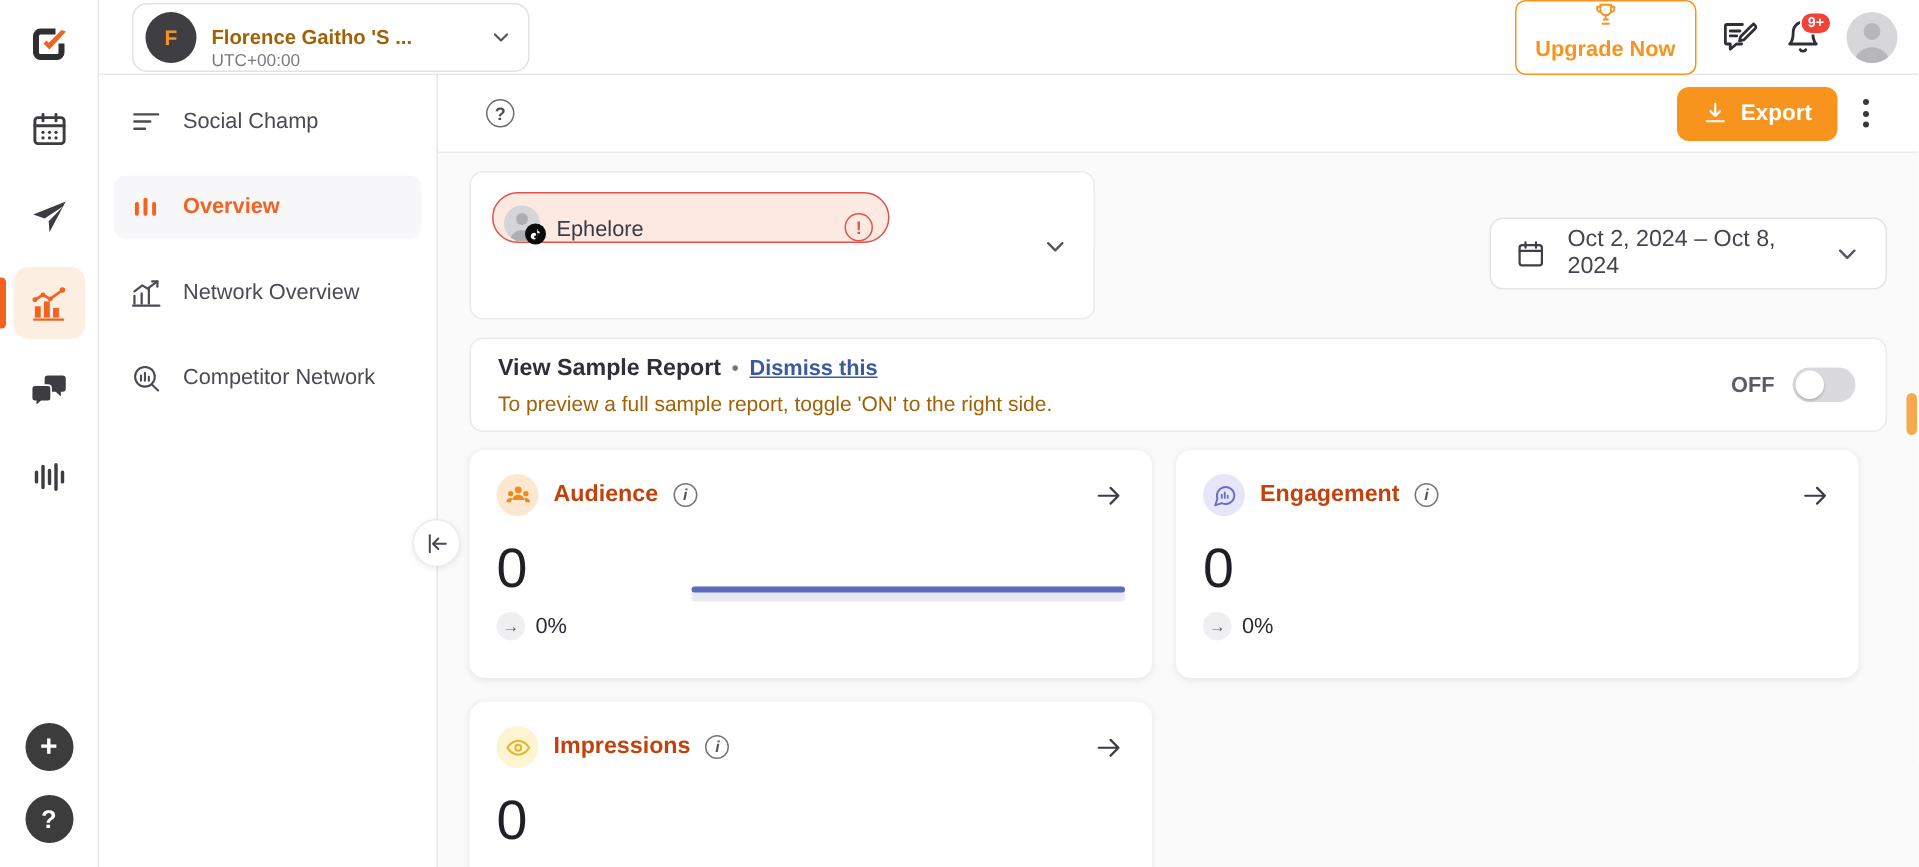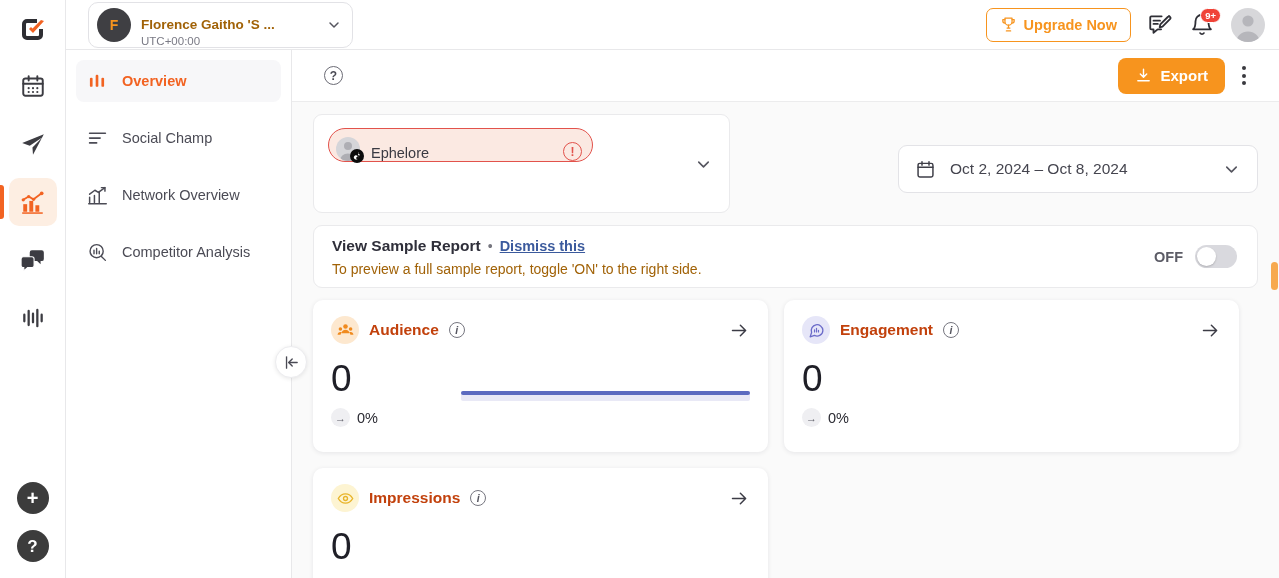--- a/index.html
+++ b/index.html
@@ -72,23 +72,24 @@
     font-size: 13.5px; font-weight: 700; color: #a16207;
     white-space: nowrap; overflow: hidden; text-overflow: ellipsis; margin-top: 16px;
   }
   .acct-tz { font-size: 11.5px; color: #7a7a85; margin-top: 2px; }
   .topbar-right {
     margin-left: auto; display: flex; align-items: center; gap: 16px;
   }
   .upgrade {
     display: flex; align-items: center; gap: 7px;
     border: 1.4px solid #f7941e; border-radius: 7px;
-    height: 34px; padding: 0 13px; background: #fff;
+    height: 50px; padding: 0 13px; background: #fff;
     color: #f7941e; font-size: 14.5px; font-weight: 700; cursor: pointer;
     white-space: nowrap;
+    flex-direction: column;
   }
   .ticon { width: 26px; height: 26px; cursor: pointer; position: relative; }
   .badge {
     position: absolute; top: -4px; right: -6px;
     background: #f04337; color: #fff;
     font-size: 9.5px; font-weight: 700;
     border-radius: 9px; padding: 1px 4px; line-height: 1.2;
     border: 1.5px solid #fff;
   }
   .avatar-top {
@@ -190,21 +191,21 @@
   }
   .acct-caret {
     position: absolute; right: 16px; top: 40px;
     cursor: pointer;
   }
   .date-wrap { margin-left: auto; padding-top: 31px; }
   .date-picker {
     display: flex; align-items: center; gap: 14px;
     border: 1px solid #e3e3e7; border-radius: 9px;
     height: 48px; padding: 0 16px; background: #fff;
-    width: 360px; cursor: pointer;
+    width: 265px; cursor: pointer;
   }
   .date-text { font-size: 15.5px; color: #45454f; }
   .date-caret { margin-left: auto; }
 
   
   .banner {
     margin-top: 12px; background: #fff;
     border: 1px solid #eaeaec; border-radius: 9px;
     height: 63px; display: flex; align-items: center;
     padding: 0 20px 0 18px;
@@ -390,38 +391,38 @@
             <path d="M5.5 34c0-6.2 5.2-10.5 11.5-10.5S28.5 27.8 28.5 34z" fill="#b6b6bb"></path>
           </svg>
         </div>
       </div>
     </div>
 
     <div class="body">
 
       <div class="subnav">
 
+        <div class="nav-item">
+          <span class="nav-ico">
+            <svg width="21" height="21" viewBox="0 0 24 24" stroke="#4b4b55" stroke-width="1.9" stroke-linecap="round">
+              <path d="M3 6h18M3 11.5h12M3 17h8"></path>
+            </svg>
+          </span>
+          <span>Social Champ</span>
+        </div>
+
         <div class="nav-item active">
           <span class="nav-ico">
             <svg width="20" height="20" viewBox="0 0 24 24">
               <rect x="3.5" y="8" width="3.2" height="11" rx="1.4" fill="#f26322"></rect>
               <rect x="10.4" y="4.5" width="3.2" height="14.5" rx="1.4" fill="#f26322"></rect>
               <rect x="17.3" y="8" width="3.2" height="11" rx="1.4" fill="#f26322"></rect>
             </svg>
           </span>
           <span>Overview</span>
-        </div>
-
-        <div class="nav-item">
-          <span class="nav-ico">
-            <svg width="21" height="21" viewBox="0 0 24 24" stroke="#4b4b55" stroke-width="1.9" stroke-linecap="round">
-              <path d="M3 6h18M3 11.5h12M3 17h8"></path>
-            </svg>
-          </span>
-          <span>Social Champ</span>
         </div>
 
         <div class="nav-item">
           <span class="nav-ico">
             <svg width="21" height="21" viewBox="0 0 24 24" fill="none" stroke="#4b4b55" stroke-width="1.7" stroke-linecap="round" stroke-linejoin="round">
               <path d="M3 20V14M8.5 20v-8M14 20V8"></path>
               <path d="M3 10.5L9 6l4 2.5L20.5 3"></path>
               <path d="M16.5 3h4v4"></path>
               <path d="M2 21.5h20"></path>
             </svg>
@@ -430,21 +431,21 @@
         </div>
 
         <div class="nav-item">
           <span class="nav-ico">
             <svg width="21" height="21" viewBox="0 0 24 24" fill="none" stroke="#4b4b55" stroke-width="1.6" stroke-linecap="round">
               <circle cx="11" cy="10.5" r="7.5"></circle>
               <path d="M16.5 16.5L21 21"></path>
               <path d="M8 13.5v-4M11 13.5v-6M14 13.5v-3"></path>
             </svg>
           </span>
-          <span>Competitor Analysis</span>
+          <span>Competitor Network</span>
         </div>
 
         <div class="collapse-btn">
           <svg width="17" height="17" viewBox="0 0 24 24" fill="none" stroke="#4a4a54" stroke-width="1.9" stroke-linecap="round" stroke-linejoin="round">
             <path d="M5 4v16"></path>
               <path d="M20 12H9"></path>
               <path d="M13 7l-5 5 5 5"></path>
           </svg>
         </div>
       </div>

